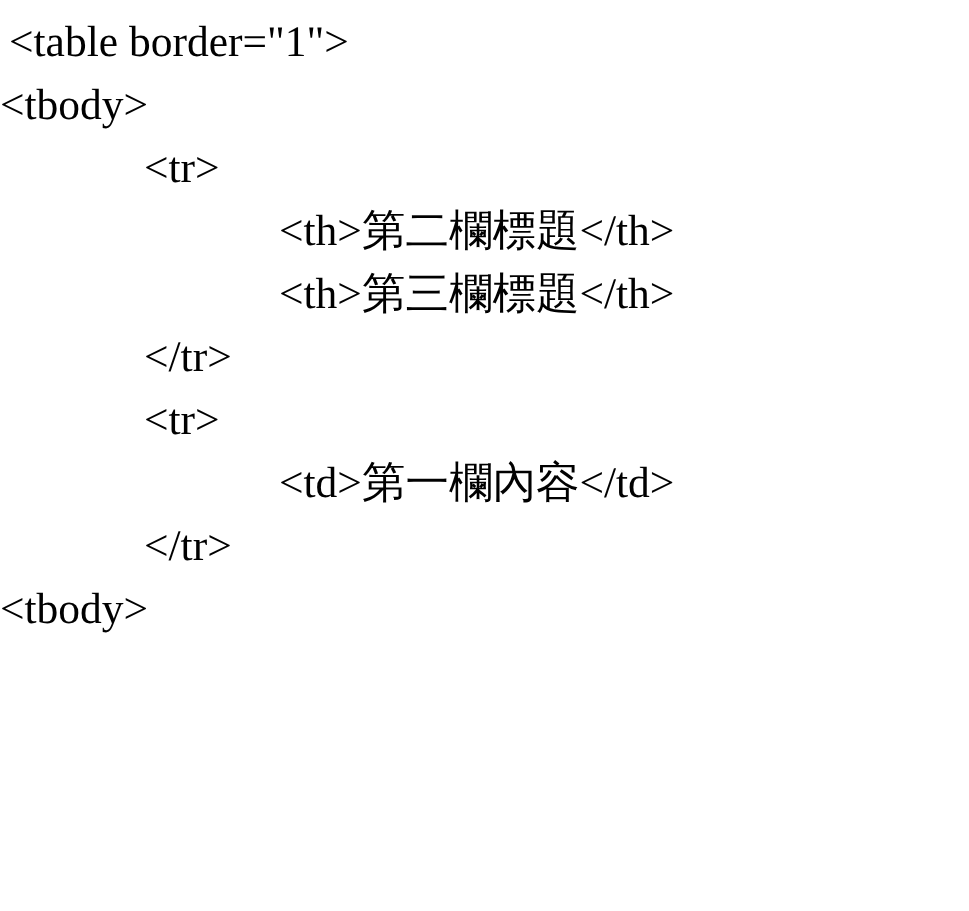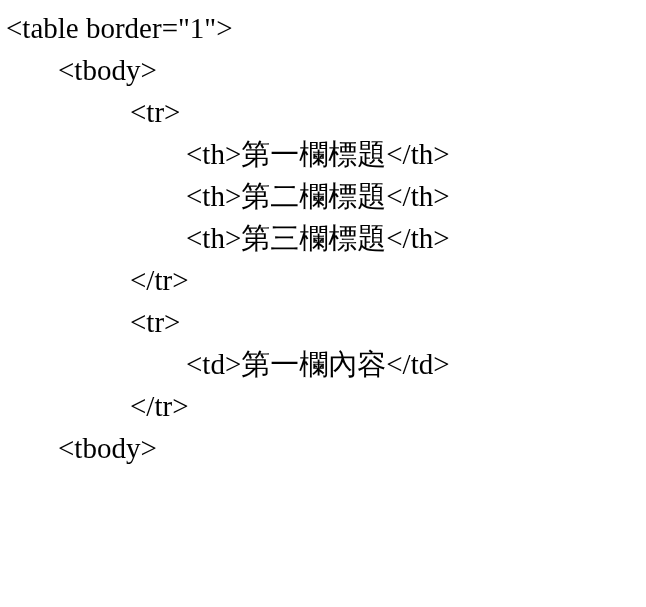--- a/index.html
+++ b/index.html
@@ -14,32 +14,31 @@
     box-sizing: border-box;
     padding-top: 7px;
     font-family: "Liberation Serif", "DejaVu Serif", serif;
     font-size: 29px;
     line-height: 42px;
     color: #000000;
     white-space: nowrap;
   }
   .code-line { height: 42px; }
   .indent-0 { padding-left: 6px; }
-  .indent-1 { padding-left: 58px; }
-  .indent-2 { padding-left: 96px; margin-left: 34px; }
+  .indent-1 { }
+  .indent-2 { padding-left: 96px; }
   .indent-3 { padding-left: 186px; }
 </style>
 </head>
 <body>
 
 <div class="code-block">
   <div class="code-line indent-0">&lt;table border="1"&gt;</div>
   <div class="code-line indent-1">&lt;tbody&gt;</div>
   <div class="code-line indent-2">&lt;tr&gt;</div>
-  <div class="code-line indent-3">&lt;th&gt;第一欄標題&lt;/th&gt;</div>
   <div class="code-line indent-3">&lt;th&gt;第二欄標題&lt;/th&gt;</div>
   <div class="code-line indent-3">&lt;th&gt;第三欄標題&lt;/th&gt;</div>
   <div class="code-line indent-2">&lt;/tr&gt;</div>
   <div class="code-line indent-2">&lt;tr&gt;</div>
   <div class="code-line indent-3">&lt;td&gt;第一欄內容&lt;/td&gt;</div>
   <div class="code-line indent-2">&lt;/tr&gt;</div>
   <div class="code-line indent-1">&lt;tbody&gt;</div>
 </div>
 
 </body></html>

